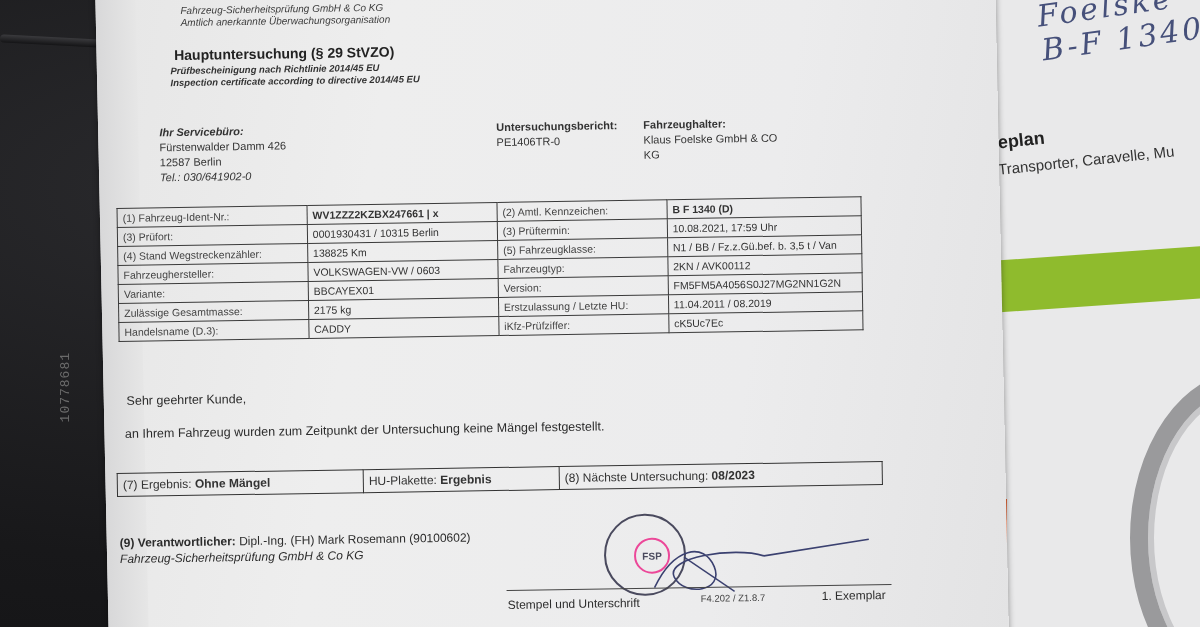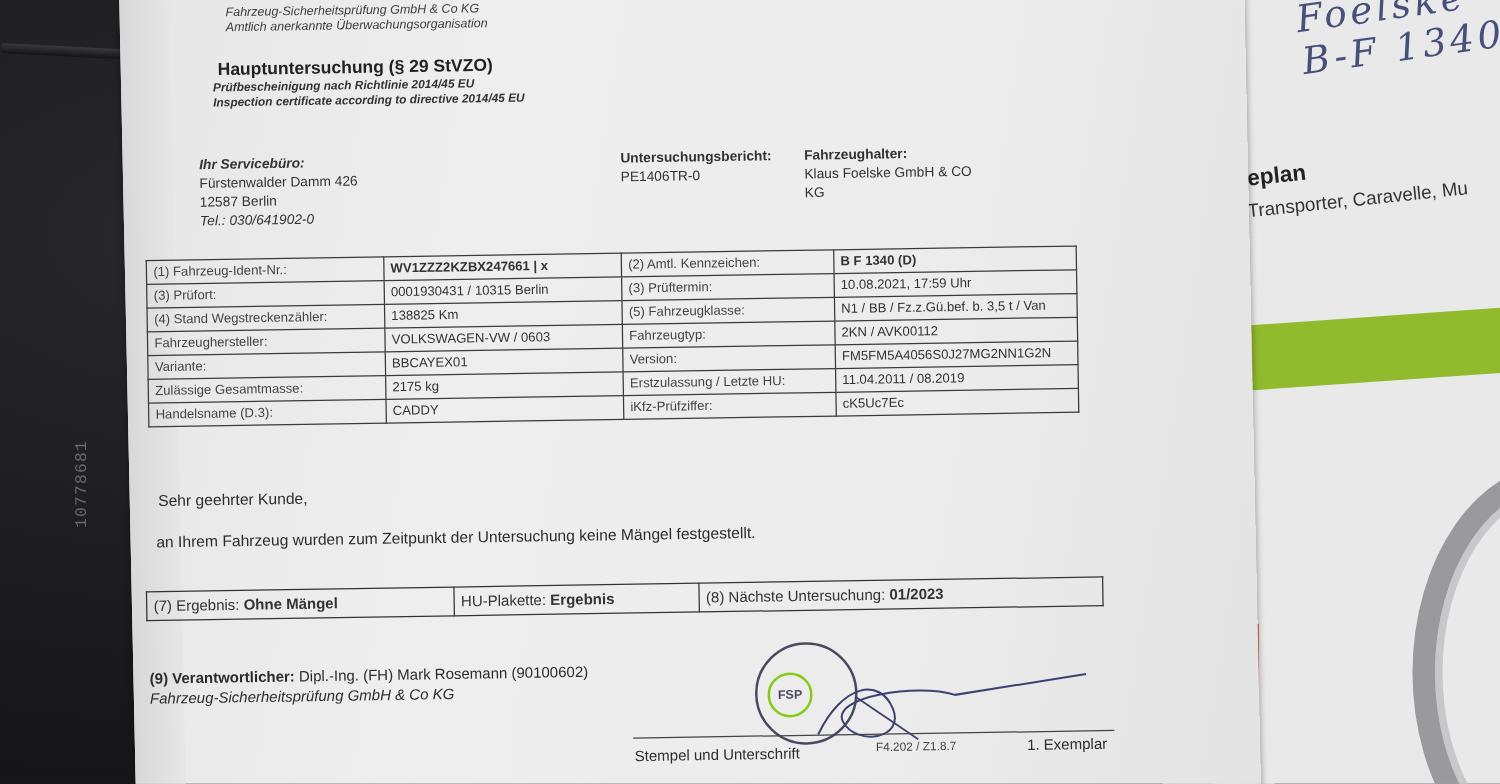--- a/index.html
+++ b/index.html
@@ -108,22 +108,22 @@
   .resp .ital { font-style: italic; }
   .sig-line { position: absolute; left: 502px; top: 590px; width: 385px; height: 1px; background: #444; }
   .sig-label { position: absolute; left: 503px; top: 598px; font-size: 12px; color: #2c2c2c; }
   .form-code { position: absolute; left: 696px; top: 596px; font-size: 9.5px; color: #444; }
   .copy-label { position: absolute; left: 817px; top: 594px; font-size: 12px; color: #2c2c2c; }
   .stamp {
     position: absolute; left: 600px; top: 516px; width: 78px; height: 78px;
     border: 2px solid #4a4a5e; border-radius: 50%;
   }
   .stamp-inner {
-    position: absolute; left: 8px; top: 22px; width: 32px; height: 32px;
-    border: 2px solid #84cc16; border-radius: 50%;
+    position: absolute; left: 28px; top: 22px; width: 32px; height: 32px;
+    border: 2px solid #ec4899; border-radius: 50%;
     font-size: 10px; font-weight: bold; color: #4a4a5e;
     display: flex; align-items: center; justify-content: center;
   }
   .signature {
     position: absolute; left: 640px; top: 540px; width: 230px; height: 60px;
   }
   .side-number {
     position: absolute; left: 58px; top: 352px; font-size: 13px; color: #6a6a6a;
     transform: rotate(-90deg) translate(-100%, 0); transform-origin: top left;
     font-family: "Liberation Mono", monospace; letter-spacing: 1px;
@@ -236,21 +236,21 @@
       <td style="width:235px;">
         <span>(7) Ergebnis:</span>
         <span class="b">Ohne Mängel</span>
       </td>
       <td style="width:185px;">
         <span>HU-Plakette:</span>
         <span class="b">Ergebnis</span>
       </td>
       <td>
         <span>(8) Nächste Untersuchung:</span>
-        <span class="b">01/2023</span>
+        <span class="b">08/2023</span>
       </td>
     </tr>
   </tbody>
     </table>
 
   <div class="resp">
     <div>
       <span class="b">(9) Verantwortlicher:</span>
       <span>Dipl.-Ing. (FH) Mark Rosemann (90100602)</span>
     </div>

